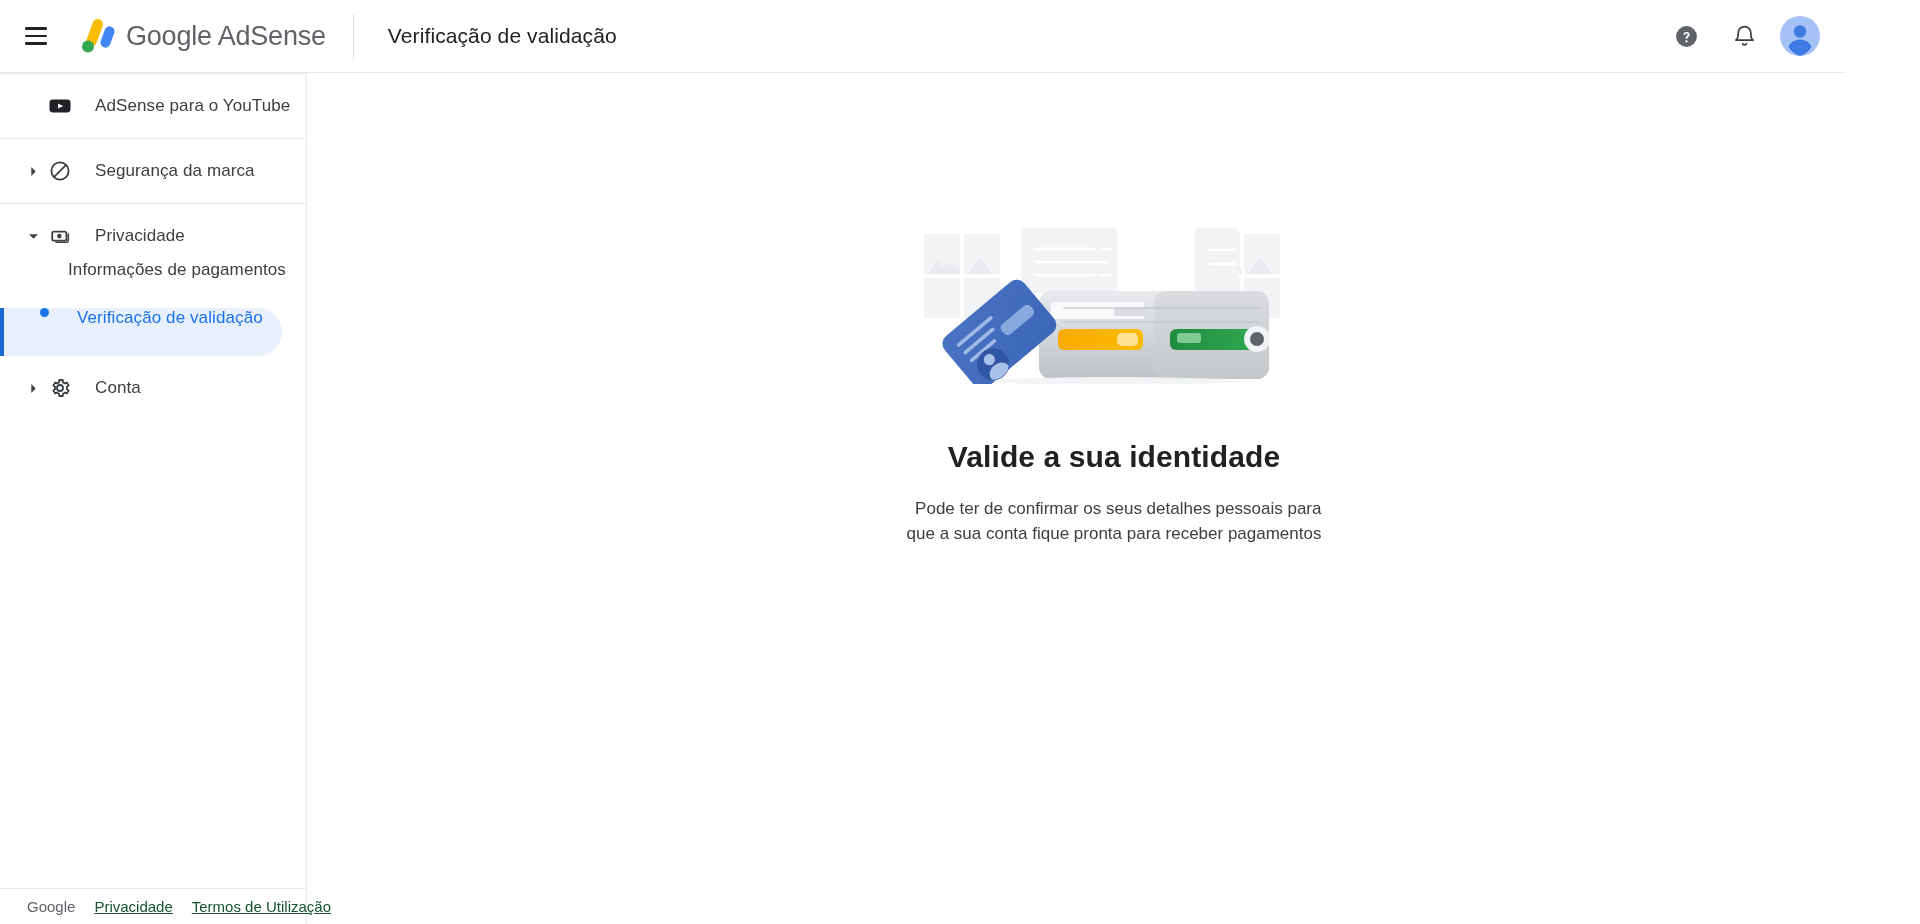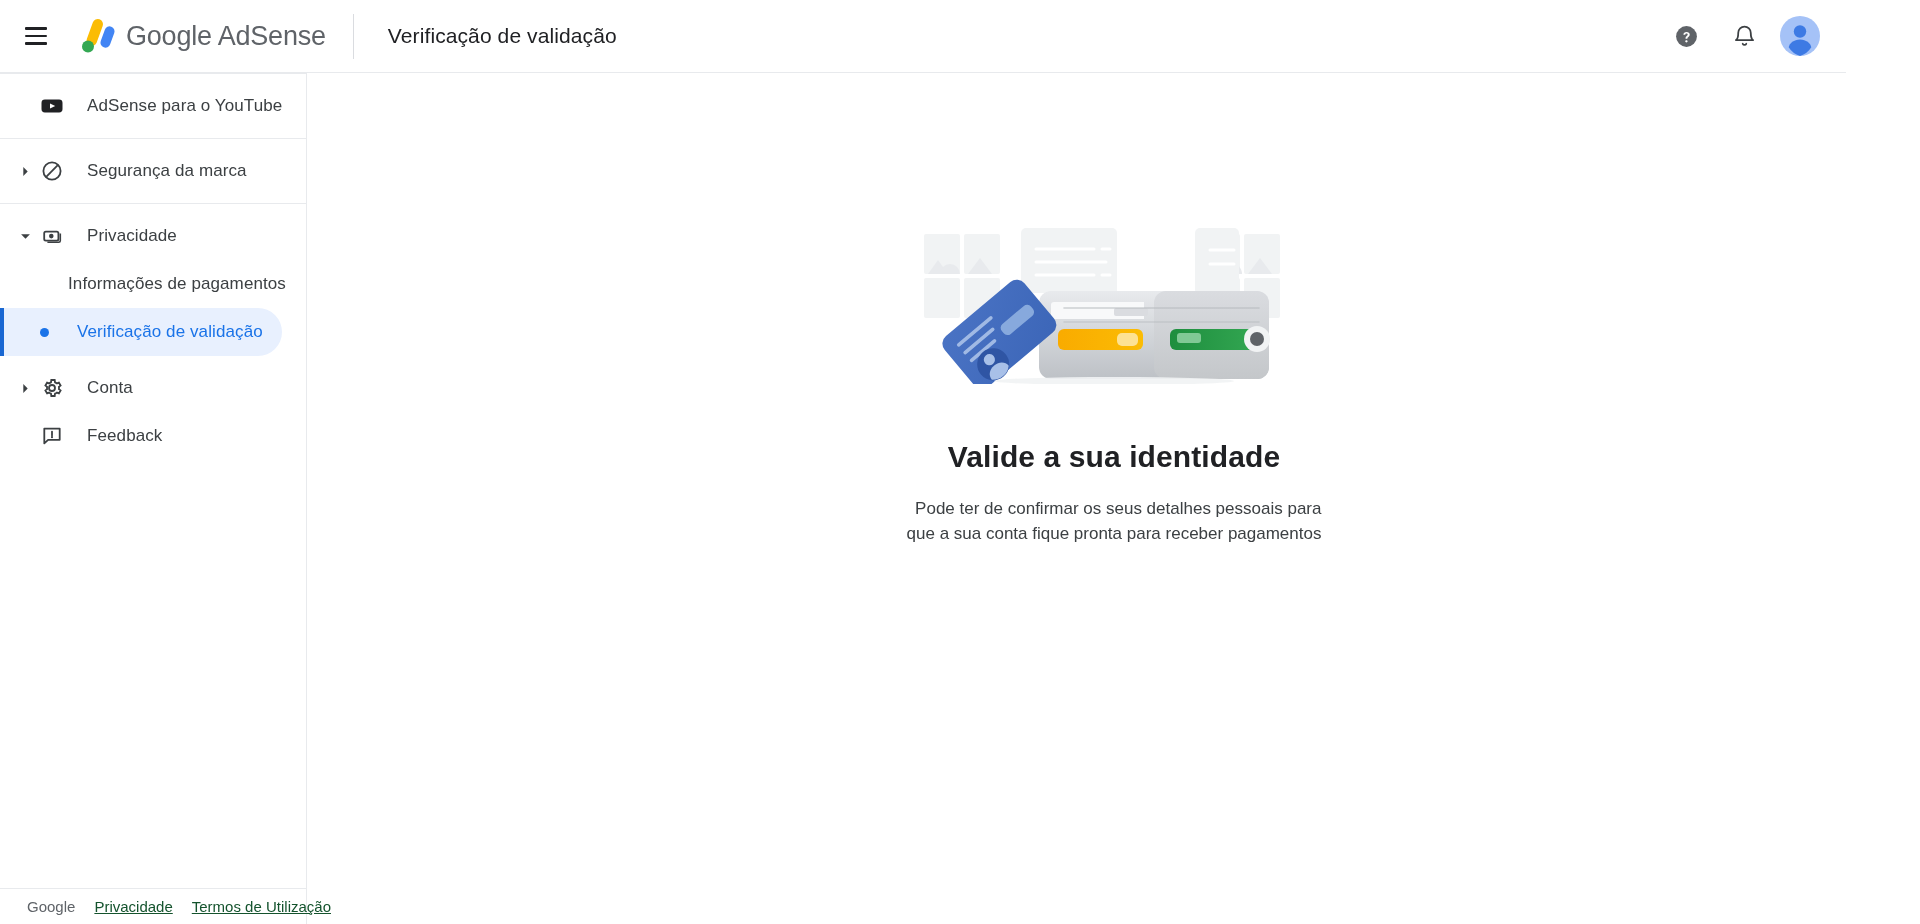--- a/index.html
+++ b/index.html
@@ -78,21 +78,21 @@
     z-index: 10;
   }
   .nav-scroll { flex: 1; overflow: hidden; padding-top: 0; }
   .nav-divider { height: 1px; background: #e8eaed; width: 100%; }
   .nav-group { padding: 8px 0; }
 
   .nav-item {
     position: relative;
     display: flex; align-items: center;
     height: 48px;
-    padding-left: 8px;
+    padding-left: 16px;
     cursor: pointer;
     border-top-right-radius: 24px;
     border-bottom-right-radius: 24px;
     margin-right: 24px;
   }
   .nav-caret {
     width: 26px; min-width: 26px;
     display: flex; align-items: center; justify-content: center;
     margin-left: 4px;
   }
@@ -102,21 +102,21 @@
     display: flex; align-items: center; justify-content: center;
   }
   .nav-label {
     font-size: 17px; color: #3c4043;
     margin-left: 21px; white-space: nowrap;
     letter-spacing: 0.1px;
   }
 
   .nav-subitem {
     position: relative;
-    display: flex; align-items: center;
+    display: flex; align-items: flex-start;
     height: 48px; cursor: pointer;
     margin-right: 24px;
     border-top-right-radius: 24px;
     border-bottom-right-radius: 24px;
   }
   .nav-subitem .bullet {
     width: 9px; height: 9px; border-radius: 50%;
     background: #3c4043;
     margin-left: 40px;
   }
@@ -292,31 +292,20 @@
       </span>
       <span class="nav-icon">
         <svg width="24" height="24" viewBox="0 0 24 24" fill="none" stroke="#3c4043" stroke-width="1.8">
           <circle cx="12" cy="12" r="3"></circle>
           <path d="M19 12a7 7 0 0 0-.1-1.1l1.7-1.3-1.7-3-2 .8a7 7 0 0 0-1.9-1.1L14.7 4h-3.4l-.3 2.3a7 7 0 0 0-1.9 1.1l-2-.8-1.7 3 1.7 1.3A7 7 0 0 0 7 12a7 7 0 0 0 .1 1.1l-1.7 1.3 1.7 3 2-.8a7 7 0 0 0 1.9 1.1l.3 2.3h3.4l.3-2.3a7 7 0 0 0 1.9-1.1l2 .8 1.7-3-1.7-1.3A7 7 0 0 0 19 12z"></path>
         </svg>
       </span>
       <span class="nav-label">Conta</span>
     </div>
 
-    <div class="nav-item">
-      <span class="nav-caret empty"></span>
-      <span class="nav-icon">
-        <svg width="24" height="24" viewBox="0 0 24 24" fill="none" stroke="#3c4043" stroke-width="1.8" stroke-linejoin="round">
-          <path d="M4.3 4.6h15.4v11.2H8.1l-3.8 3.6z"></path>
-          <line x1="12" y1="7.6" x2="12" y2="11.4" stroke-linecap="round"></line>
-          <line x1="12" y1="13.1" x2="12" y2="13.2" stroke-linecap="round" stroke-width="2.1"></line>
-        </svg>
-      </span>
-      <span class="nav-label">Feedback</span>
-    </div>
 
   </div>
 
   <div class="footer">
     <span>Google</span>
     <a>Privacidade</a>
     <a>Termos de Utilização</a>
   </div>
 </nav>
 

